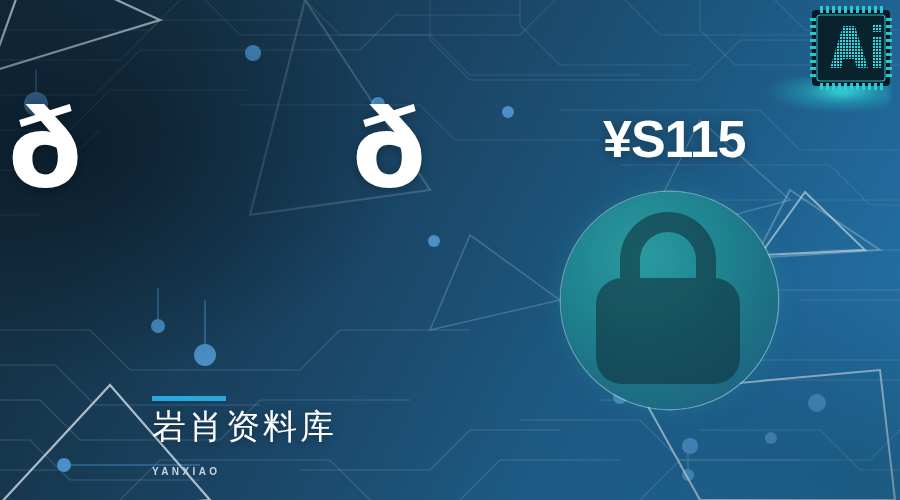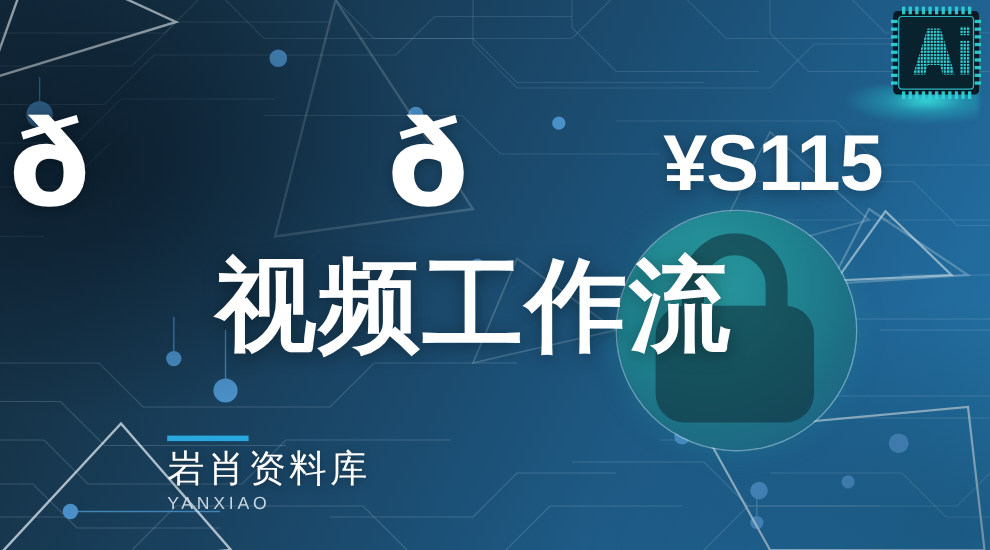--- a/index.html
+++ b/index.html
@@ -39,42 +39,42 @@
   .tofu{
     position:absolute;color:#ffffff;font-weight:700;line-height:1;
     font-size:108px;font-family:"DejaVu Sans","Liberation Sans",sans-serif;
     text-shadow:0 2px 10px rgba(0,0,0,.28);
   }
   #tofu-left{left:8px;top:96px;}
   #tofu-mid{left:352px;top:96px;}
 
   #price-text{
     position:absolute;left:603px;top:113px;
-    color:#ffffff;font-weight:700;font-size:72px;letter-spacing:-1px;line-height:1;
+    color:#ffffff;font-weight:700;font-size:52px;letter-spacing:-1px;line-height:1;
     font-family:"Liberation Sans","DejaVu Sans",sans-serif;
     text-shadow:0 2px 12px rgba(0,0,0,.30);
   }
 
   #main-title{
     position:absolute;left:196px;top:232px;
     color:#ffffff;font-weight:700;font-size:92px;line-height:1;letter-spacing:2px;
     font-family:"DejaVu Sans","Liberation Sans",sans-serif;
     text-shadow:0 3px 16px rgba(0,0,0,.38);
   }
 
   
   #brand{position:absolute;left:152px;top:396px;}
   #brand-accent{width:74px;height:5px;background:#29a8e0;margin-bottom:8px;}
   #brand-name{
     color:#ffffff;font-weight:400;font-size:34px;line-height:1;letter-spacing:3px;
     font-family:"DejaVu Sans","Liberation Sans",sans-serif;
     text-shadow:0 2px 8px rgba(0,0,0,.35);
   }
   #brand-sub{
-    margin-top:7px;color:#c9d6de;font-size:16px;letter-spacing:3.4px;font-weight:400;
+    margin-top:23px;color:#c9d6de;font-size:10px;letter-spacing:3.4px;font-weight:700;
     font-family:"Liberation Sans","DejaVu Sans",sans-serif;
   }
 </style>
 </head>
 <body>
 
 <div id="canvas">
 
   <div class="layer">
     <svg viewBox="0 0 900 500" preserveAspectRatio="none">
@@ -238,21 +238,20 @@
       </g>
     </g>
     <g clip-path="url(#aiclip)">
       <rect x="0" y="0" width="82" height="88" fill="url(#px)"></rect>
     </g>
   </svg>
 
   <div class="tofu" id="tofu-left">ð</div>
   <div class="tofu" id="tofu-mid">ð</div>
   <div id="price-text">¥S115</div>
-  <div id="main-title">视频工作流</div>
 
   <div id="brand">
     <div id="brand-accent"></div>
     <div id="brand-name">岩肖资料库</div>
     <div id="brand-sub">YANXIAO</div>
   </div>
 
 </div>
 
 </body></html>

